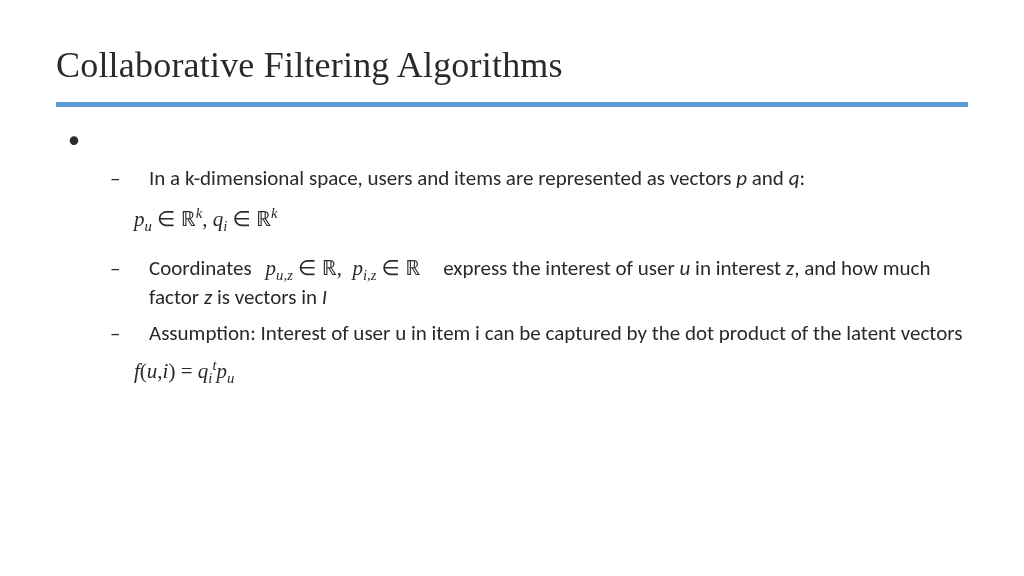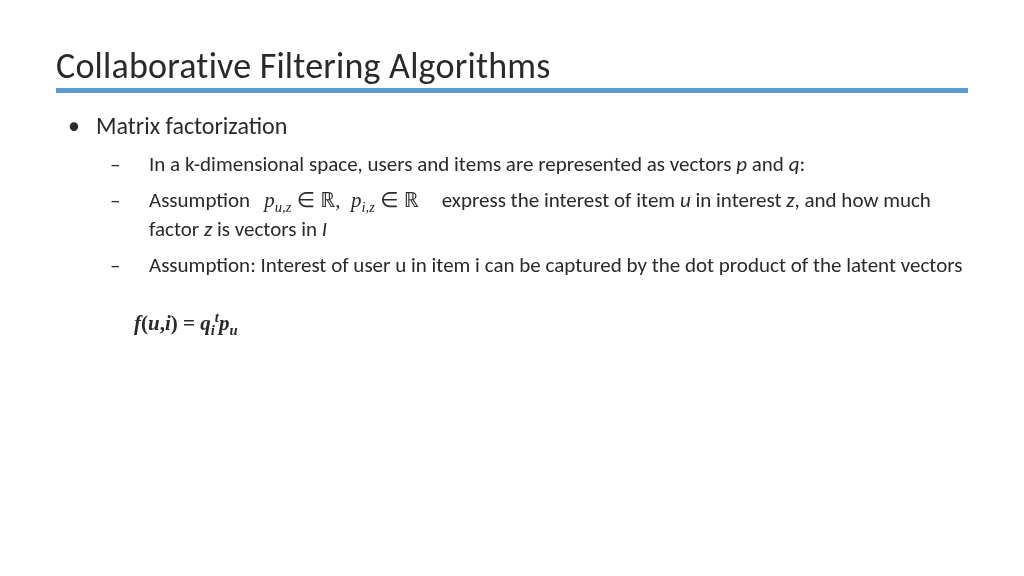--- a/index.html
+++ b/index.html
@@ -12,22 +12,23 @@
       height: 576px;
       background: #ffffff;
       font-family: Calibri, 'Segoe UI', Arial, sans-serif;
       padding: 44px 56px 30px 56px;
       color: #2a2a2a;
     }
     .title {
       font-size: 36px;
       font-weight: 400;
       color: #2a2a2a;
-      margin-bottom: 0;
+      margin-bottom: 16px;
       letter-spacing: 0.2px;
+      font-family: Liberation Serif, serif;
     }
     .divider {
       height: 5px;
       background: #5b9bd5;
       width: 100%;
       margin-bottom: 18px;
     }
     .content {
       padding-left: 12px;
     }
@@ -86,44 +87,46 @@
 </head>
 <body>
 
 <div class="title">Collaborative Filtering Algorithms</div>
 <div class="divider"></div>
 
 <div class="content">
 
   <div class="bullet-l1">
     <span class="dot">•</span>
-    <span>Matrix factorization</span>
   </div>
 
   <div class="bullet-l2">
     <span class="dash">–</span>
     <span class="text">
       <span>In a k-dimensional space, users and items are represented as vectors </span><span class="ital">p</span><span> and </span><span class="ital">q</span><span>:</span>
     </span>
   </div>
 
+  <div class="formula-block">
+    <span class="ital">p</span><sub class="ital">u</sub><span> ∈ </span><span class="bb">ℝ</span><sup class="ital">k</sup><span>, </span><span class="ital">q</span><sub class="ital">i</sub><span> ∈ </span><span class="bb">ℝ</span><sup class="ital">k</sup>
+  </div>
 
   <div class="bullet-l2">
     <span class="dash">–</span>
     <span class="text">
-      <span>Assumption </span>
+      <span>Coordinates </span>
       <span class="formula-inline">
         &nbsp;<span class="ital">p</span><sub class="ital">u,z</sub><span> ∈ </span><span class="bb">ℝ</span><span>, </span>&nbsp;<span class="ital">p</span><sub class="ital">i,z</sub><span> ∈ </span><span class="bb">ℝ</span>
       </span>
-      &nbsp;&nbsp;<span> express the interest of item </span><span class="ital">u</span><span> in interest </span><span class="ital">z</span><span>, and how much factor </span><span class="ital">z</span><span> is vectors in </span><span class="ital">I</span>
+      &nbsp;&nbsp;<span> express the interest of user </span><span class="ital">u</span><span> in interest </span><span class="ital">z</span><span>, and how much factor </span><span class="ital">z</span><span> is vectors in </span><span class="ital">I</span>
     </span>
   </div>
 
   <div class="bullet-l2">
     <span class="dash">–</span>
     <span class="text">Assumption: Interest of user u in item i can be captured by the dot product of the latent vectors</span>
   </div>
 
-  <div class="formula-block" style="margin-top:32px;font-weight:bold;">
+  <div class="formula-block" style="margin-top:12px;">
     <span class="ital">f</span><span>(</span><span class="ital">u</span><span>,</span><span class="ital">i</span><span>) = </span><span class="ital">q</span><sub><span class="ital">i</span></sub><sup><span class="ital">t</span></sup><span class="ital">p</span><sub class="ital">u</sub>
   </div>
 
 </div>
 
 </body></html>

